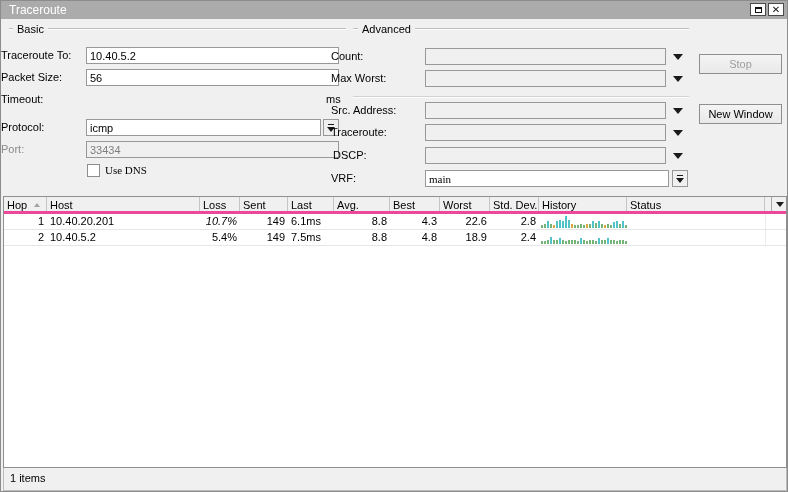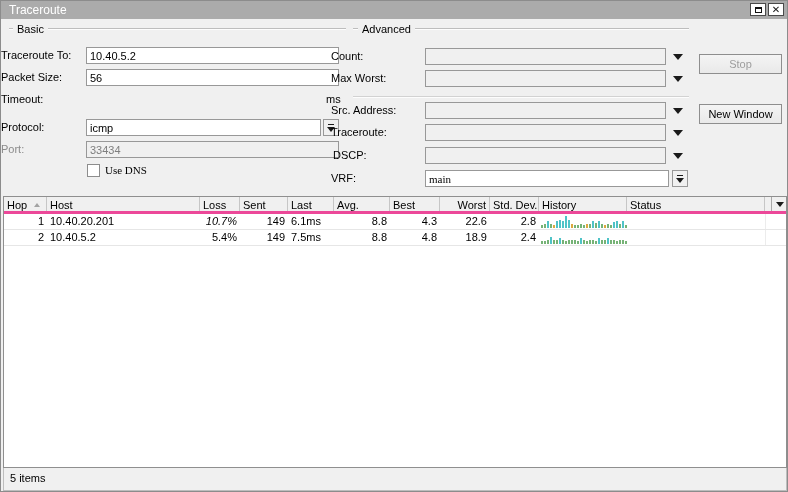--- a/index.html
+++ b/index.html
@@ -158,21 +158,21 @@
 
   <div class="table">
     <div class="thead">
         <div class="th" style="width: 43px;"><span>Hop</span><span class="sort-asc"></span></div>
         <div class="th" style="width: 153px;"><span>Host</span></div>
         <div class="th" style="width: 40px;"><span>Loss</span></div>
         <div class="th" style="width: 48px;"><span>Sent</span></div>
         <div class="th" style="width: 46px;"><span>Last</span></div>
         <div class="th" style="width: 56px;"><span>Avg.</span></div>
         <div class="th" style="width: 50px;"><span>Best</span></div>
-        <div class="th" style="width: 50px; text-align: right;"><span>Worst</span></div>
+        <div class="th" style="width: 50px;"><span>Worst</span></div>
         <div class="th" style="width: 49px;"><span>Std. Dev.</span></div>
         <div class="th" style="width: 88px;"><span>History</span></div>
         <div class="th" style="width: 138px;"><span>Status</span></div>
         <div class="th" style="width: 5px; flex: 1 1 auto; border-right: none;"></div>
         <div class="th colbtn" style="width: 16px;">
           <span class="hdr-tri"></span>
         </div>
       </div>
     <div>
         <div class="tr">
@@ -264,16 +264,16 @@
               <span class="bar" style="height: 3px; background: rgb(118, 179, 118);"></span>
             </div>
           </div>
           <div class="td" style="width: 138px;"></div>
           <div class="td rowspacer"></div>
         </div>
       </div>
   </div>
 
   <div class="statusbar">
-    <span>5 items</span>
+    <span>1 items</span>
   </div>
 
 </div>
 
 </body></html>

